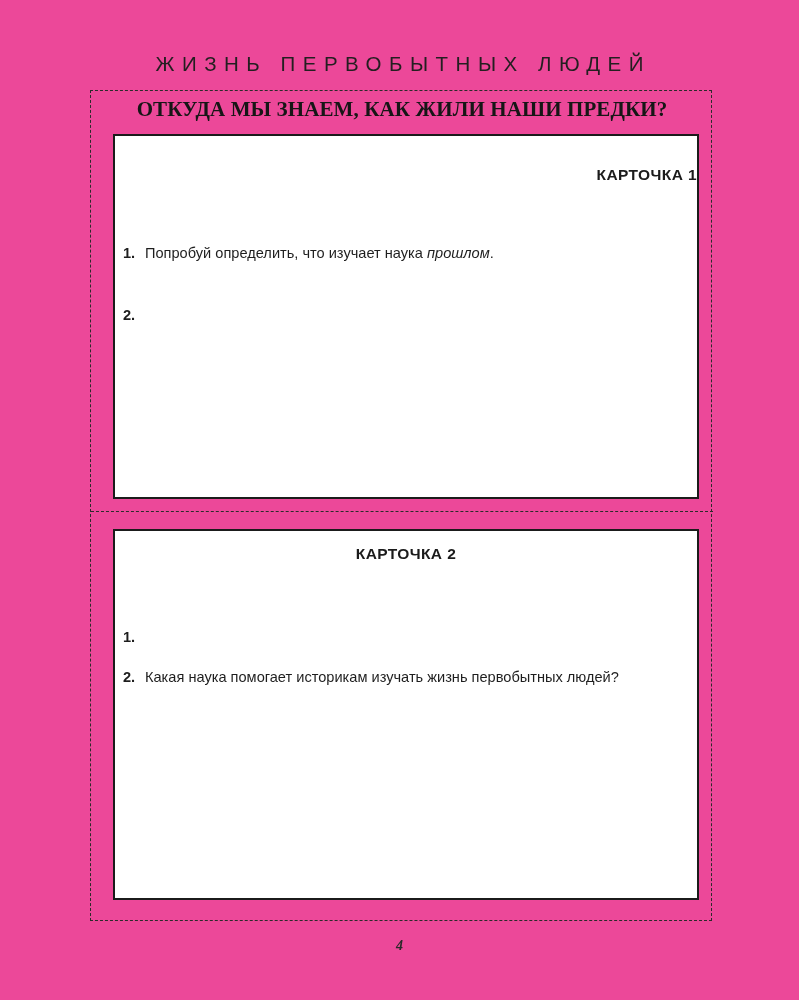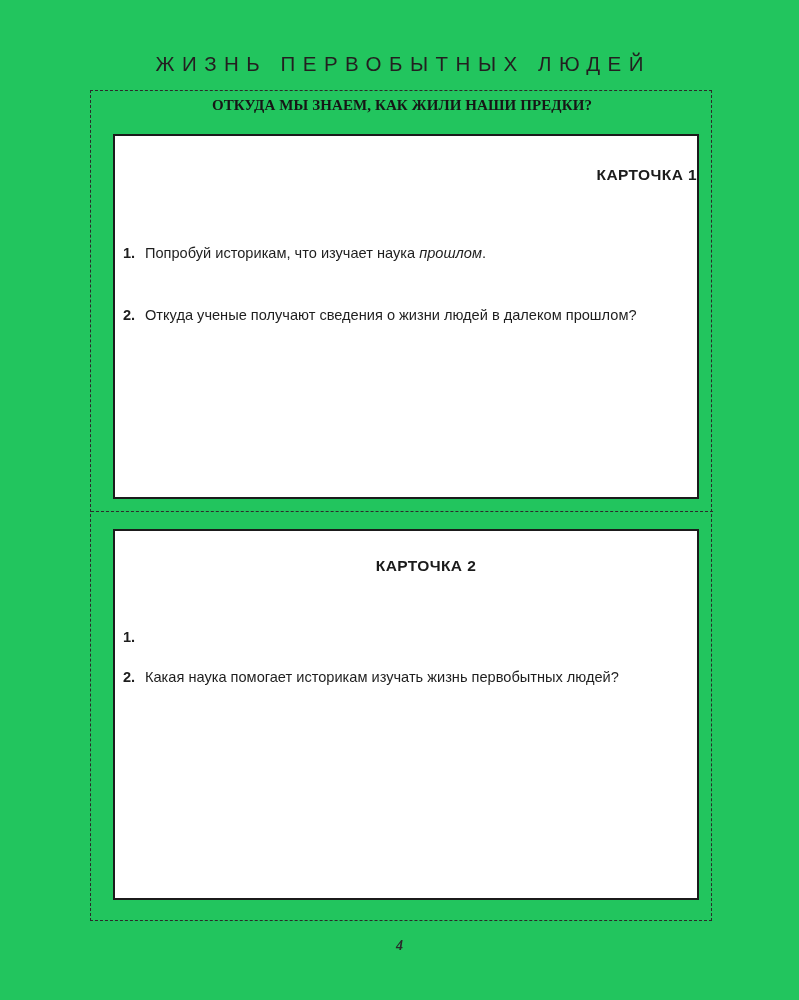--- a/index.html
+++ b/index.html
@@ -15,21 +15,21 @@
     color: #1a1a1a;
     overflow: hidden;
   }
 
   .page {
     position: absolute;
     left: 0;
     top: 0;
     width: 799px;
     height: 1000px;
-    background: #22c55e;
+    background: #ec4899;
   }
 
   
   .page-heading {
     position: absolute;
     left: 0;
     top: 52px;
     width: 799px;
     text-align: center;
     font-family: "Liberation Sans", sans-serif;
@@ -52,21 +52,21 @@
     box-sizing: border-box;
   }
 
   .section-title {
     position: absolute;
     left: 0;
     top: 6px;
     width: 622px;
     text-align: center;
     font-family: "Liberation Serif", serif;
-    font-size: 15px;
+    font-size: 21px;
     font-weight: 700;
     letter-spacing: 0.1px;
     color: #161616;
     white-space: nowrap;
   }
 
   
   .cell-divider {
     position: absolute;
     left: 0;
@@ -90,21 +90,21 @@
     left: 0;
     width: 100%;
     text-align: center;
     font-size: 15.5px;
     font-weight: 700;
     letter-spacing: 0.4px;
     color: #1b1b1b;
     white-space: nowrap;
   }
   .card-1 .card-title { top: 30px; text-align: right; }
-  .card-2 .card-title { top: 26px; margin-left: 20px; }
+  .card-2 .card-title { top: 14px; }
 
   .questions {
     position: absolute;
     left: 0;
     width: 100%;
     box-sizing: border-box;
     padding: 0 11px 0 8px;
   }
   .card-1 .questions { top: 106px; }
   .card-2 .questions { top: 95px; }
@@ -158,26 +158,25 @@
 
     <div class="cell-divider"></div>
 
     <div class="card card-1" style="left:22px; top:43px;">
       <div class="card-title">КАРТОЧКА 1</div>
 
       <div class="questions">
 
         <div class="question">
           <span class="q-num">1.</span>
-          <span class="q-text"><span>Попробуй историкам, что изучает наука </span><span class="q-em">прошлом</span><span>.</span></span>
+          <span class="q-text"><span>Попробуй определить, что изучает наука </span><span class="q-em">прошлом</span><span>.</span></span>
         </div>
 
         <div class="question">
           <span class="q-num">2.</span>
-          <span class="q-text"><span>Откуда ученые получают сведения о жизни людей в далеком прошлом?</span><span class="q-em"></span><span></span></span>
         </div>
 
       </div>
     </div>
 
     <div class="card card-2" style="left:22px; top:438px;">
       <div class="card-title">КАРТОЧКА 2</div>
 
       <div class="questions">
 

